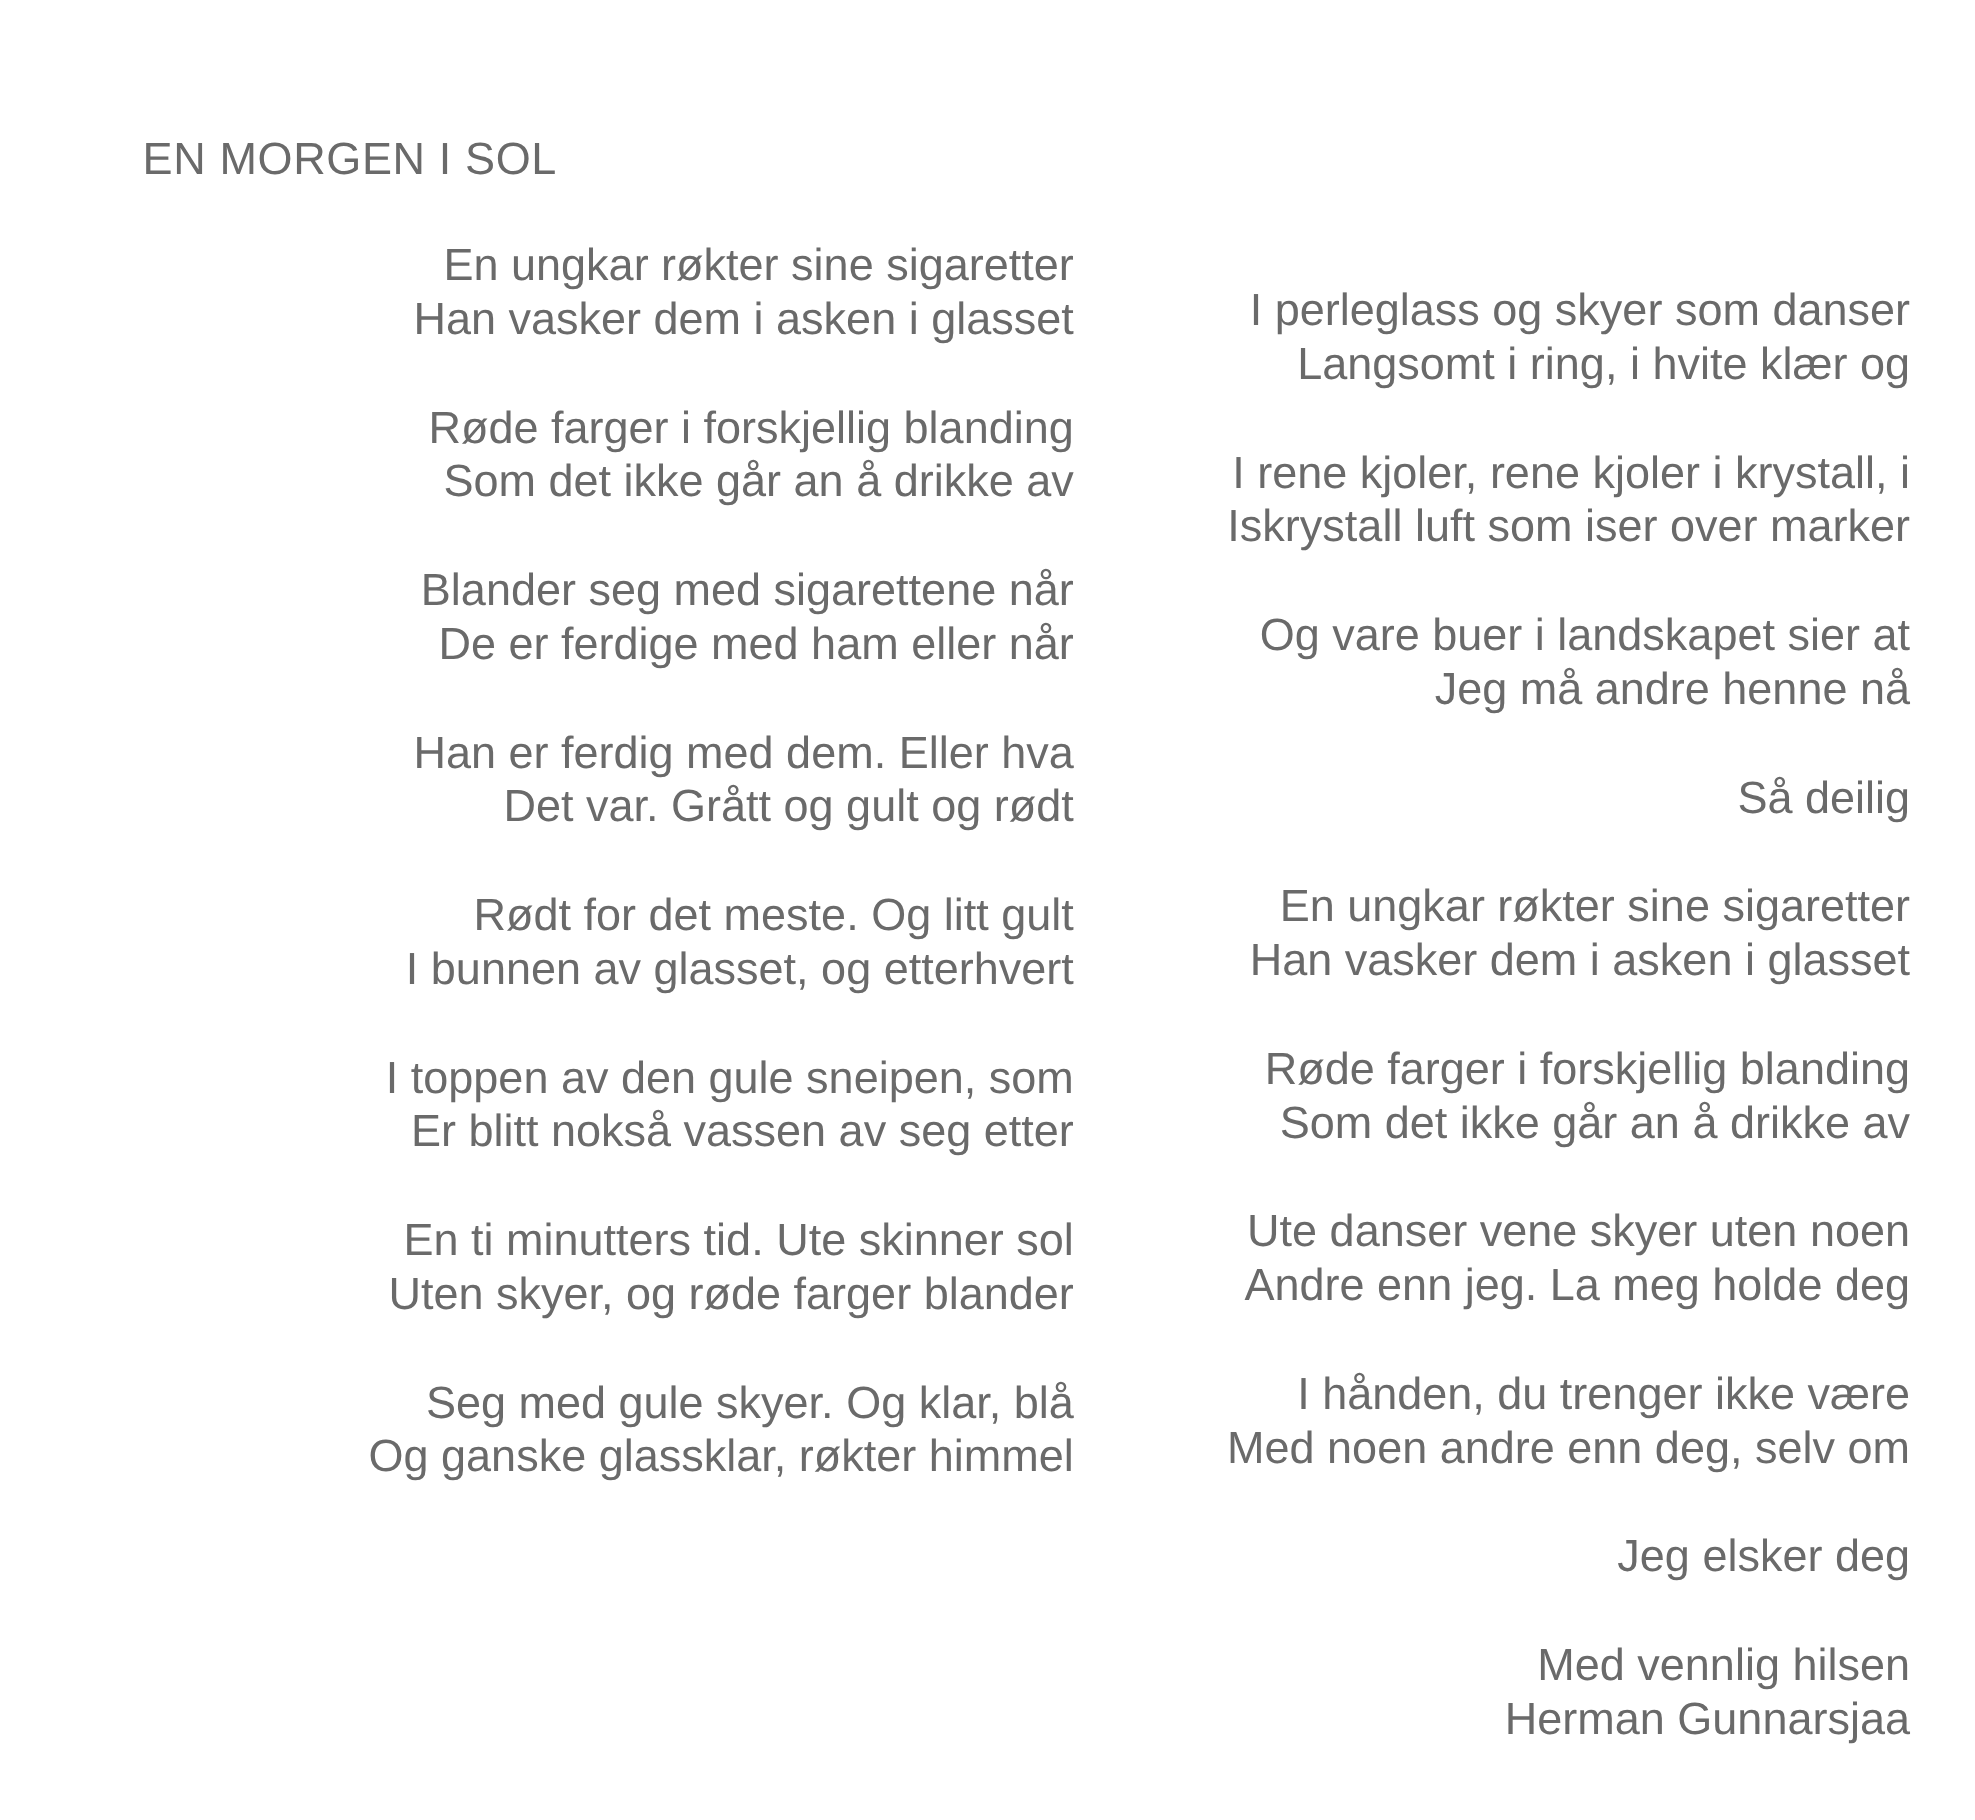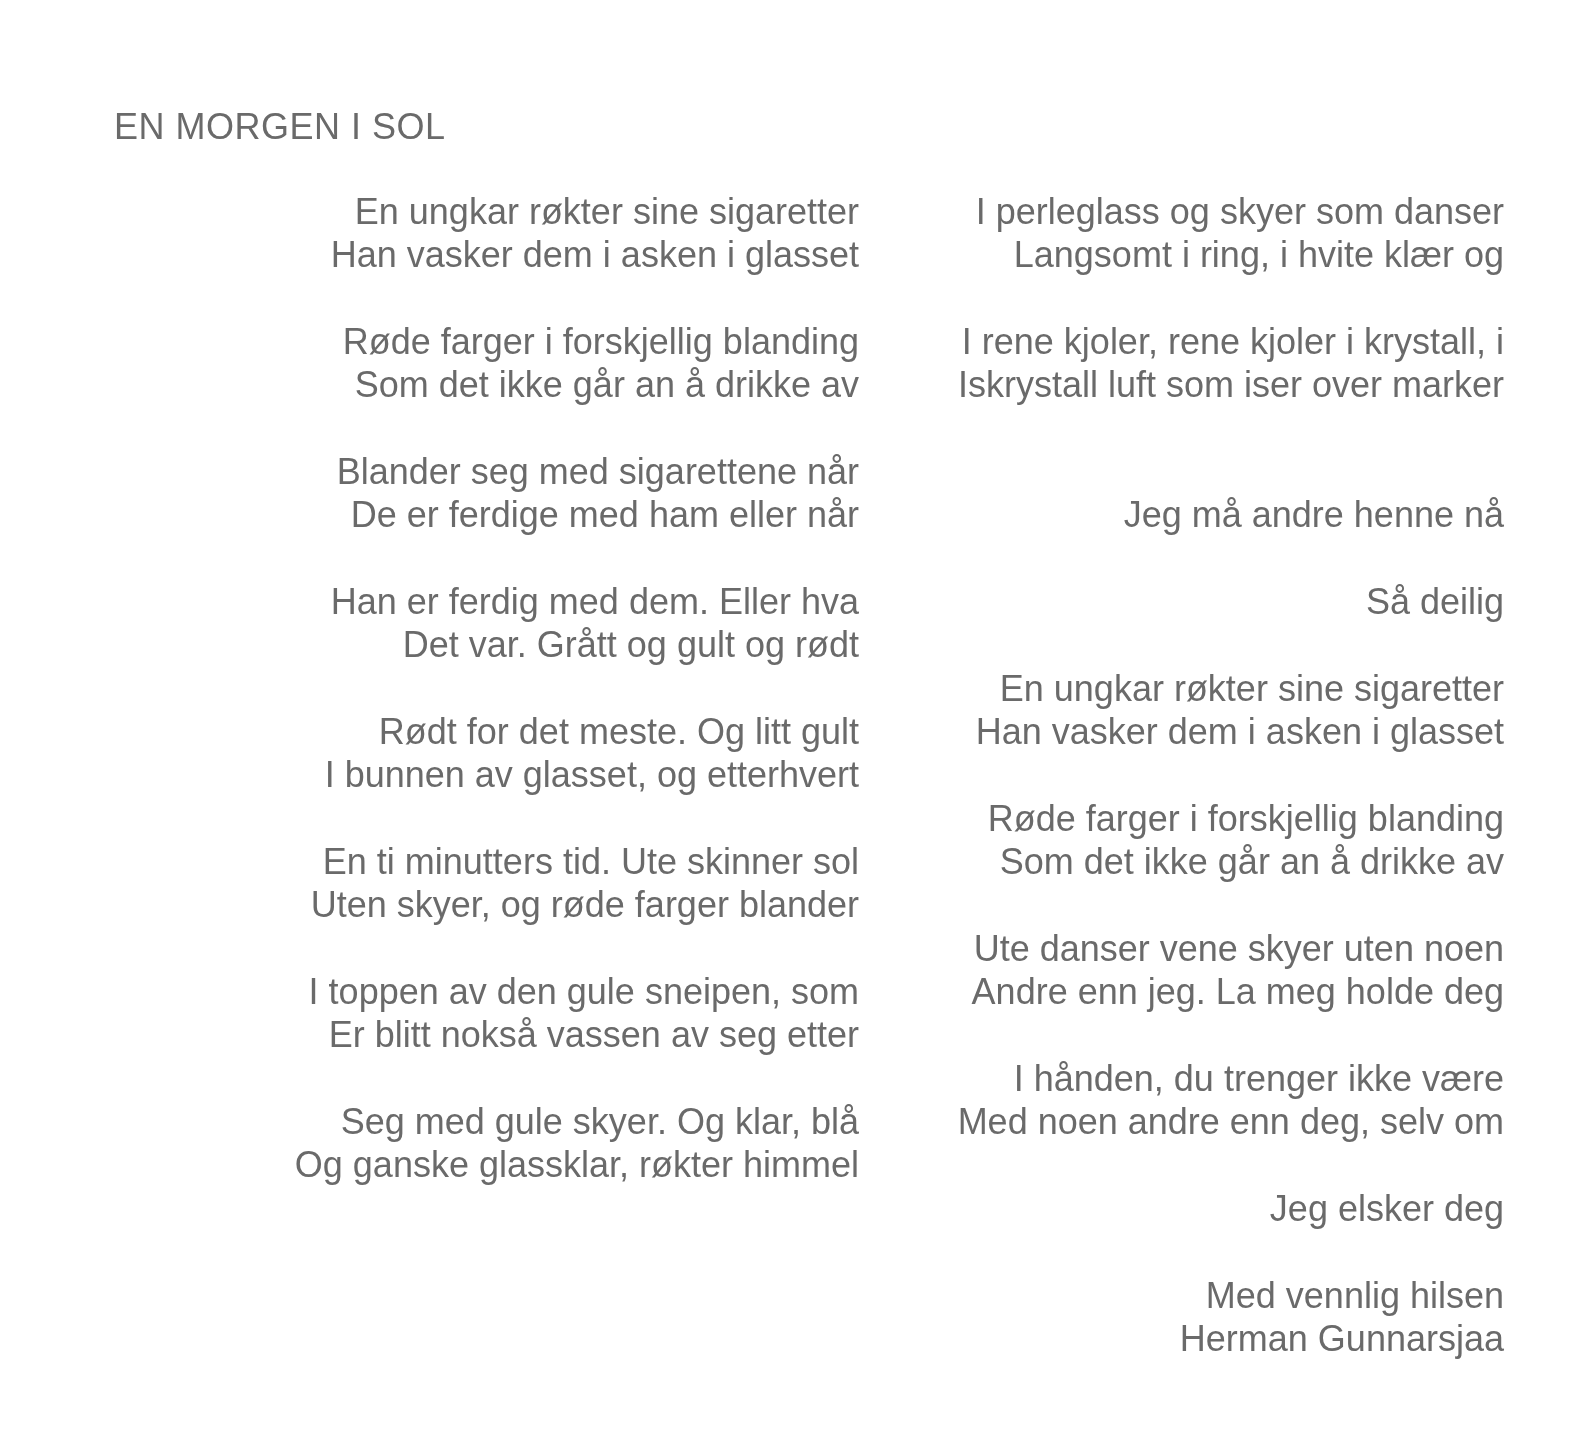--- a/index.html
+++ b/index.html
@@ -26,50 +26,50 @@
     font-weight: 400;
     letter-spacing: 0.5px;
     white-space: nowrap;
   }
   .col {
     position: absolute;
     top: 190px;
     text-align: right;
   }
   .col-left  { left: 114px; width: 745px; }
-  .col-right { left: 844px; width: 660px; }
+  .col-right { left: 868px; width: 660px; margin-top: 36px; }
   .stanza {
     margin: 0 0 44px 0;
     font-size: 36px;
     line-height: 43px;
     white-space: nowrap;
   }
   .line { display: inline; }
 </style>
 </head>
 <body>
 
 <div class="page" style="background: rgb(255, 255, 255); color: rgb(106, 106, 106);">
   <h1 class="title">EN MORGEN I SOL</h1>
 
   <div class="col col-left">
       <p class="stanza"><span class="line">En ungkar røkter sine sigaretter</span><br><span class="line">Han vasker dem i asken i glasset</span></p>
       <p class="stanza"><span class="line">Røde farger i forskjellig blanding</span><br><span class="line">Som det ikke går an å drikke av</span></p>
       <p class="stanza"><span class="line">Blander seg med sigarettene når</span><br><span class="line">De er ferdige med ham eller når</span></p>
       <p class="stanza"><span class="line">Han er ferdig med dem. Eller hva</span><br><span class="line">Det var. Grått og gult og rødt</span></p>
       <p class="stanza"><span class="line">Rødt for det meste. Og litt gult</span><br><span class="line">I bunnen av glasset, og etterhvert</span></p>
+      <p class="stanza"><span class="line">I toppen av den gule sneipen, som</span><br><span class="line">Er blitt nokså vassen av seg etter</span></p>
       <p class="stanza"><span class="line">En ti minutters tid. Ute skinner sol</span><br><span class="line">Uten skyer, og røde farger blander</span></p>
-      <p class="stanza"><span class="line">I toppen av den gule sneipen, som</span><br><span class="line">Er blitt nokså vassen av seg etter</span></p>
       <p class="stanza"><span class="line">Seg med gule skyer. Og klar, blå</span><br><span class="line">Og ganske glassklar, røkter himmel</span></p>
     </div>
 
   <div class="col col-right">
       <p class="stanza"><span class="line">I perleglass og skyer som danser</span><br><span class="line">Langsomt i ring, i hvite klær og</span></p>
       <p class="stanza"><span class="line">I rene kjoler, rene kjoler i krystall, i</span><br><span class="line">Iskrystall luft som iser over marker</span></p>
-      <p class="stanza"><br><span class="line">Jeg må andre henne nå</span></p>
+      <p class="stanza"><span class="line">Og vare buer i landskapet sier at</span><br><span class="line">Jeg må andre henne nå</span></p>
       <p class="stanza"><span class="line">Så deilig</span></p>
       <p class="stanza"><span class="line">En ungkar røkter sine sigaretter</span><br><span class="line">Han vasker dem i asken i glasset</span></p>
       <p class="stanza"><span class="line">Røde farger i forskjellig blanding</span><br><span class="line">Som det ikke går an å drikke av</span></p>
       <p class="stanza"><span class="line">Ute danser vene skyer uten noen</span><br><span class="line">Andre enn jeg. La meg holde deg</span></p>
       <p class="stanza"><span class="line">I hånden, du trenger ikke være</span><br><span class="line">Med noen andre enn deg, selv om</span></p>
       <p class="stanza"><span class="line">Jeg elsker deg</span></p>
       <p class="stanza"><span class="line">Med vennlig hilsen</span><br><span class="line">Herman Gunnarsjaa</span></p>
     </div>
 </div>
 

